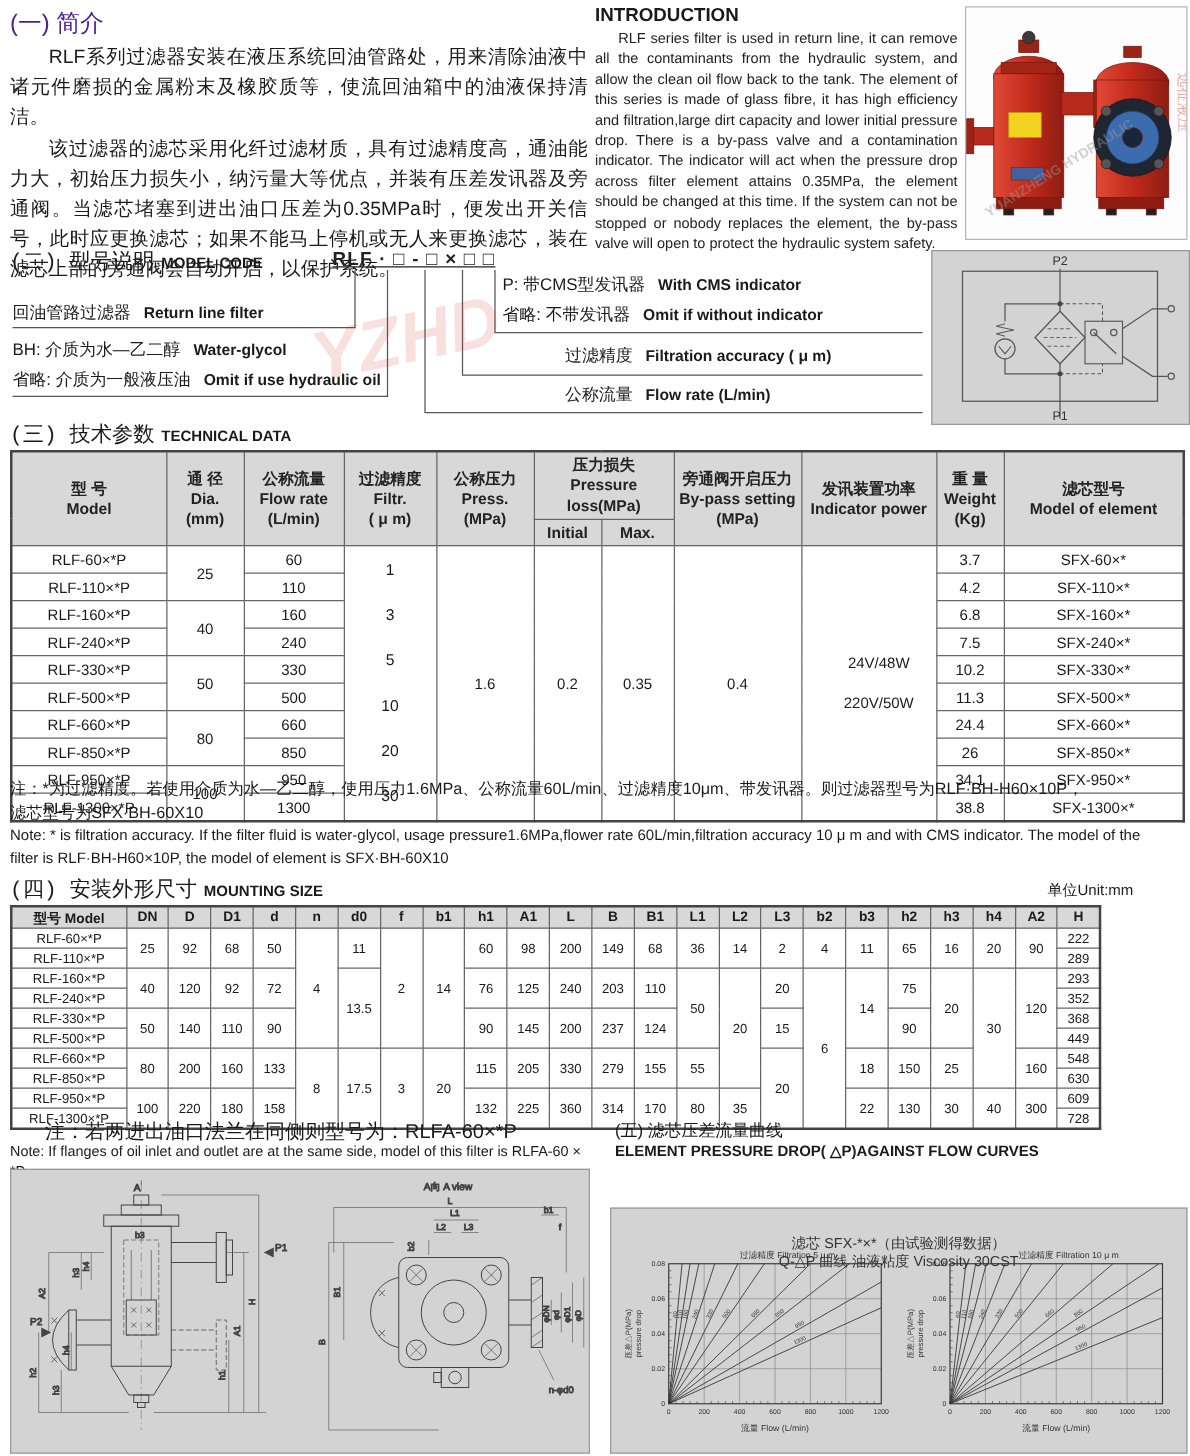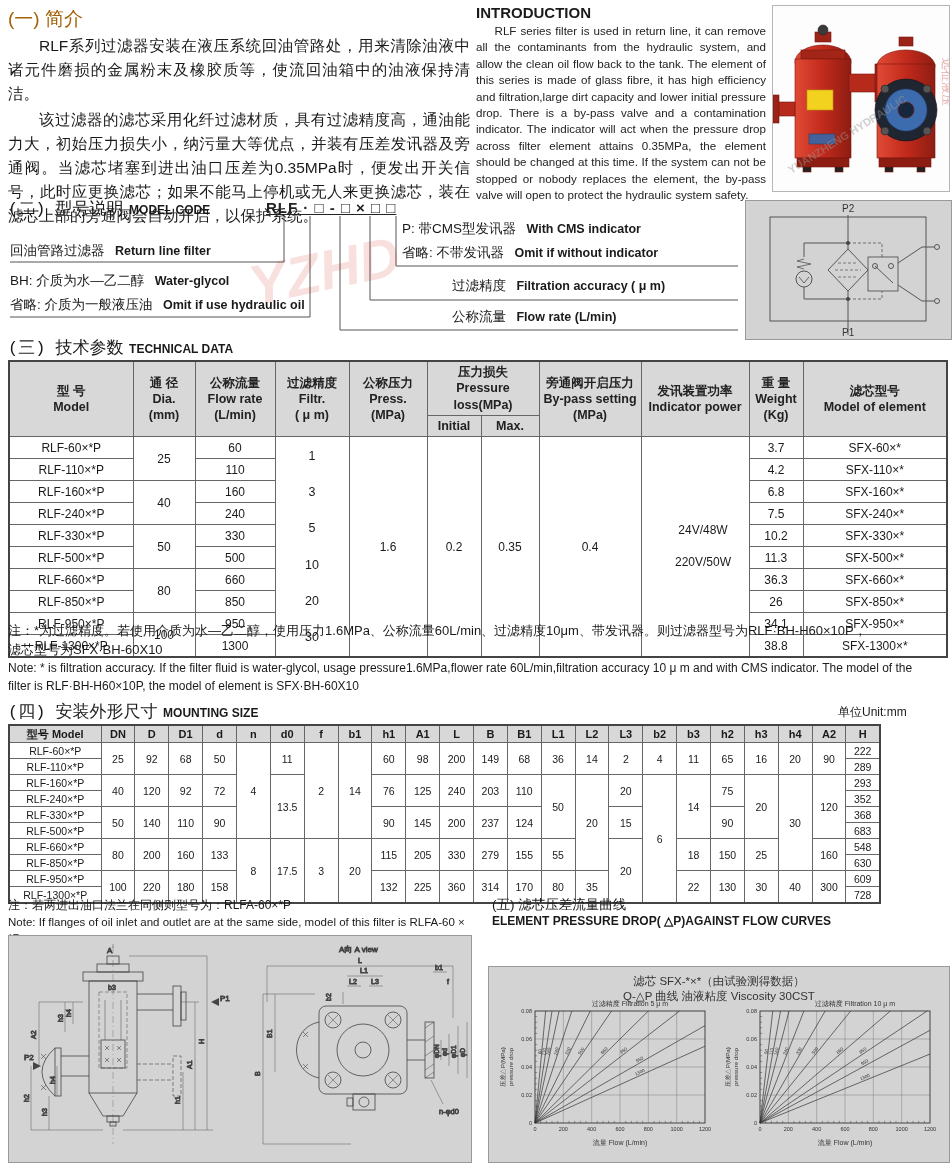--- a/index.html
+++ b/index.html
@@ -1,19 +1,19 @@
 <!DOCTYPE html>
 <html><head>
 <meta charset="utf-8">
 <style>
   html,body{margin:0;padding:0;background:#fff;}
   body{width:952px;height:1165px;position:relative;font-family:"Liberation Sans",sans-serif;color:#1a1a1a;overflow:hidden;}
   .abs{position:absolute;}
   
-  .h-cn{font-size:19px;color:#a16207;}
+  .h-cn{font-size:19px;color:#4c1d95;}
   .h-en{font-size:12px;font-weight:bold;margin-left:1px;}
   .h-cn-sm{font-size:17px;font-family:Liberation Mono, monospace;}
   
   #intro-cn{left:8px;top:6px;width:462px;}
   #intro-cn .para{font-size:15.5px;line-height:24px;text-indent:2em;margin:2px 0 0 0;text-align:justify;}
   #intro-en{left:476px;top:4px;width:290px;}
   #intro-en .title{font-size:15px;font-weight:bold;}
   #intro-en .para{font-size:11.6px;line-height:16.4px;text-align:justify;text-indent:1.6em;margin-top:2px;color:#222;}
   
   #photo{left:772px;top:5px;width:176px;height:185px;border:1px solid #b5b5b5;background:#fdfdfd;}
@@ -40,30 +40,30 @@
   #mount-table th,#mount-table td{border:1px solid #666;text-align:center;vertical-align:middle;white-space:pre-line;padding:0;}
   #mount-table th{background:#d8d8d8;font-size:11px;font-weight:bold;height:16px;}
   #mount-table td{font-size:10.5px;height:15px;}
   
   #tech-notes{left:8px;top:621px;width:940px;}
   #tech-notes .cn{font-size:13px;line-height:19px;}
   #tech-notes .en{font-size:12px;line-height:18px;}
   .indent{}
   #mount-unit{left:838px;top:704px;font-size:12px;}
   #mount-note{left:8px;top:897px;width:470px;}
-  #mount-note .cn{font-size:12px;line-height:17px;}
+  #mount-note .cn{font-size:16px;line-height:17px;margin-left:28px;}
   #mount-note .en{font-size:11.5px;line-height:16px;}
   #curves-heading{left:492px;top:896px;width:456px;}
   #curves-heading .cn{font-size:13.5px;}
   #curves-heading .en{font-size:12px;font-weight:bold;}
   
   .gray-panel{background:#d3d3d3;border:1px solid #999;}
   #drawing-panel{left:8px;top:935px;width:462px;height:226px;}
   #charts-panel{left:488px;top:966px;width:460px;height:195px;}
-  #charts-panel .sub{-text-align:center;text-align:center;font-size:11.5px;color:#333;margin-top:7px;}
+  #charts-panel .sub{-text-align:center;text-align:center;font-size:11.5px;color:#333;margin-top:20px;}
   .curve-chart{position:absolute;top:30px;width:215px;height:158px;}
   #chart0{left:8px;}
   #chart1{left:233px;}
   svg text{font-family:"Liberation Sans",sans-serif;}
 </style>
 </head>
 <body>
 
 <div class="abs" id="intro-cn">
   <div class="h-cn">(一) 简介</div>
@@ -306,21 +306,21 @@
       <tr>
         <td>RLF-500×*P</td>
         <td>500</td>
         <td>11.3</td>
         <td>SFX-500×*</td>
       </tr>
       <tr>
         <td>RLF-660×*P</td>
         <td rowspan="2">80</td>
         <td>660</td>
-        <td>36.3</td>
+        <td>24.4</td>
         <td>SFX-660×*</td>
       </tr>
       <tr>
         <td>RLF-850×*P</td>
         <td>850</td>
         <td>26</td>
         <td>SFX-850×*</td>
       </tr>
       <tr>
         <td>RLF-950×*P</td>
@@ -451,21 +451,21 @@
         <td rowspan="2">145</td>
         <td rowspan="2">200</td>
         <td rowspan="2">237</td>
         <td rowspan="2">124</td>
         <td rowspan="2">15</td>
         <td rowspan="2">90</td>
         <td>368</td>
       </tr>
       <tr>
         <td>RLF-500×*P</td>
-        <td>683</td>
+        <td>449</td>
       </tr>
       <tr>
         <td>RLF-660×*P</td>
         <td rowspan="2">80</td>
         <td rowspan="2">200</td>
         <td rowspan="2">160</td>
         <td rowspan="2">133</td>
         <td rowspan="4">8</td>
         <td rowspan="4">17.5</td>
         <td rowspan="4">3</td>

